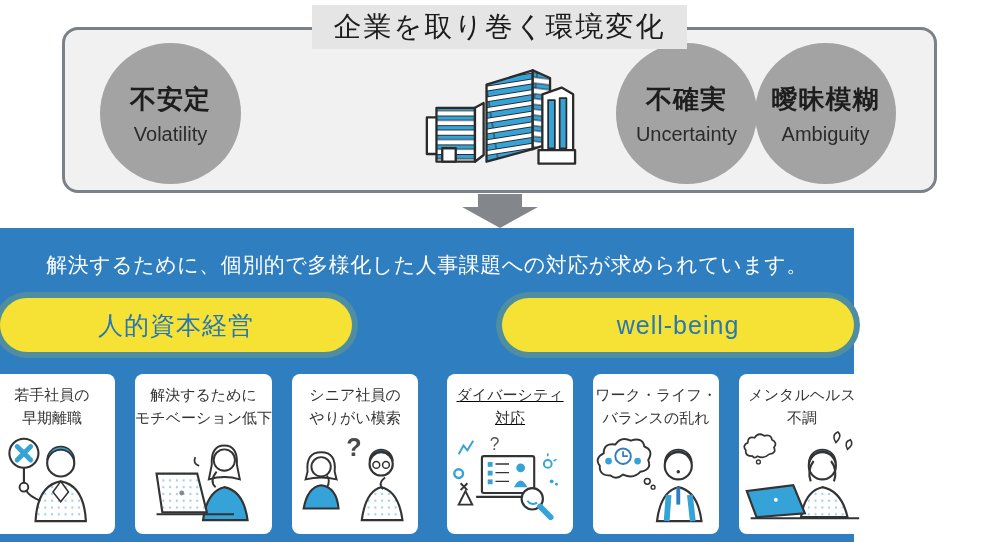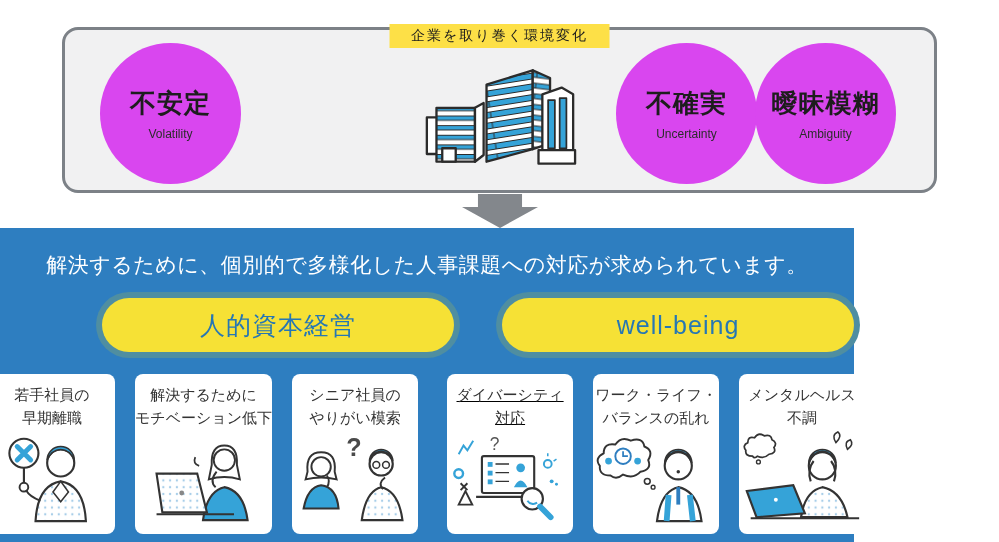--- a/index.html
+++ b/index.html
@@ -11,43 +11,43 @@
   .canvas{position:relative;width:999px;height:542px;}
 
   
   .top{position:relative;height:228px;background:#fff;}
   .env-box{
     position:absolute;left:62px;top:27px;width:875px;height:166px;
     background:#f1f1f2;border:3px solid #7c8187;border-radius:16px;
     box-sizing:border-box;
   }
   .env-title{
-    position:absolute;top:36px;left:50%;transform:translate(-50%,-50%);
-    background:#fde047;padding:3px 22px;font-size:14px;letter-spacing:2px;
+    position:absolute;top:27px;left:50%;transform:translate(-50%,-50%);
+    background:#e5e5e5;padding:3px 22px;font-size:28px;letter-spacing:2px;
     color:#1c1c1c;white-space:nowrap;z-index:3;font-weight:500;
   }
   .vuca-circle{
     position:absolute;top:43px;width:141px;height:141px;border-radius:50%;
-    background:#d946ef;display:flex;flex-direction:column;align-items:center;
+    background:#a3a3a3;display:flex;flex-direction:column;align-items:center;
     justify-content:center;z-index:2;
   }
   .c1{left:100px}.c2{left:255px}.c4{left:616px}.c5{left:755px}
   .vuca-jp{font-size:26px;font-weight:600;color:#1d1d1d;letter-spacing:1px;}
-  .vuca-en{font-size:12px;color:#2b2b2b;margin-top:6px;}
+  .vuca-en{font-size:20px;color:#2b2b2b;margin-top:6px;}
   .building-wrap{position:absolute;left:423px;top:55px;z-index:2;}
   .down-arrow{
     position:absolute;left:462px;top:194px;width:76px;height:34px;
     background:#83878c;z-index:4;
     clip-path:polygon(21% 0,79% 0,79% 38%,100% 38%,50% 100%,0 38%,21% 38%);
   }
 
   
   .bottom{position:absolute;top:228px;left:0;width:854px;height:314px;background:#2e7ec0;}
   .lead{margin:0;padding-top:23px;text-align:center;color:#fff;font-size:21px;letter-spacing:.5px;}
-  .pills{display:flex;justify-content:flex-end;gap:48px;margin-top:19px;}
+  .pills{display:flex;justify-content:space-between;gap:48px;margin-top:19px;}
   .pill{
     width:352px;height:54px;border-radius:28px;background:#f6e135;
     color:#2677b4;display:flex;align-items:center;justify-content:center;
     font-size:25px;font-weight:500;letter-spacing:1px;
     box-shadow:0 0 0 6px #4f8ea1;
   }
   .cards{display:flex;justify-content:center;gap:20px;margin-top:22px;}
   .card{
     width:148px;height:160px;background:#fff;border-radius:8px;
     box-sizing:border-box;padding-top:10px;text-align:center;

